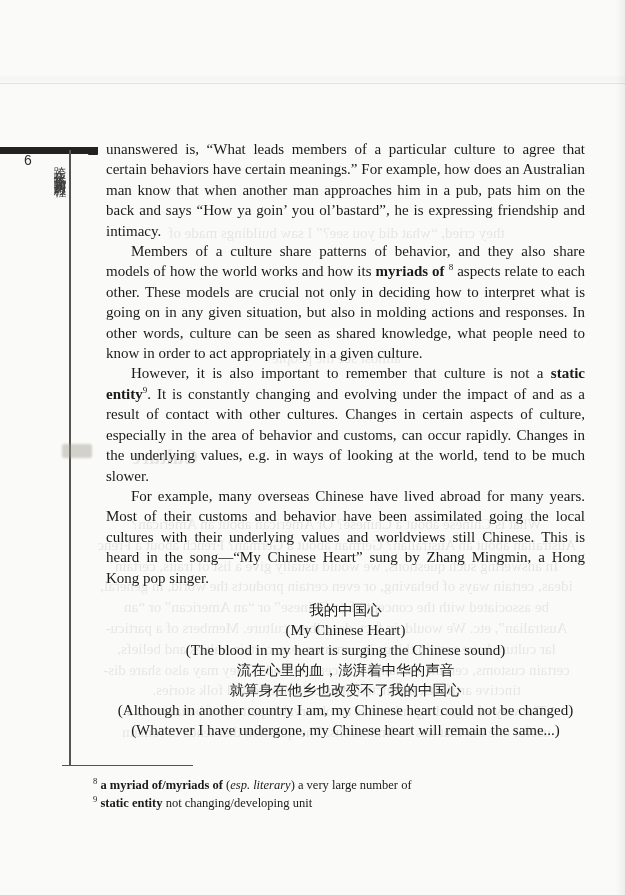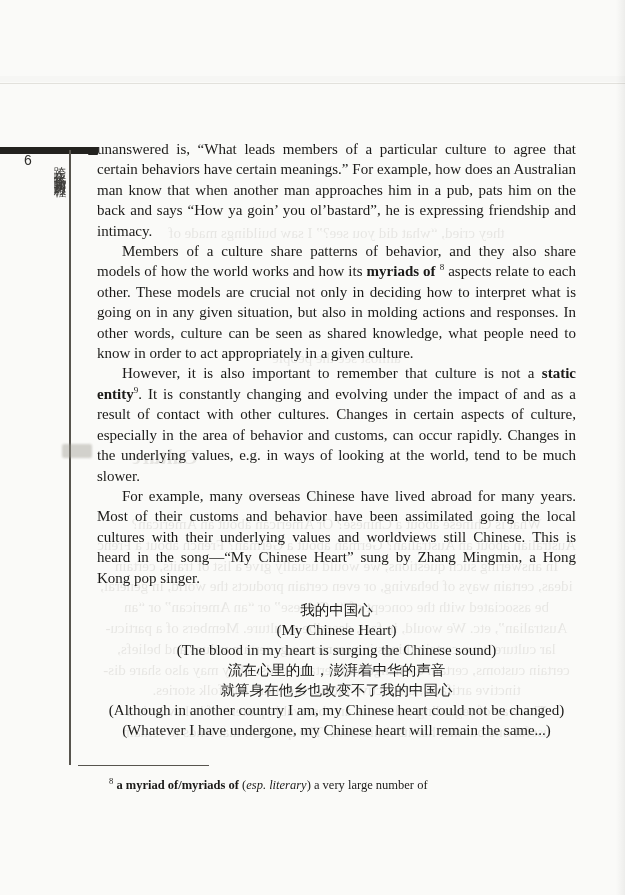--- a/index.html
+++ b/index.html
@@ -15,30 +15,30 @@
     background:linear-gradient(to right,rgba(0,0,0,0),rgba(0,0,0,.05));}
   .black-bar{position:absolute;left:0;top:147px;width:98px;height:7px;background:var(--bar,#23221f);}
   .ink-blotch{position:absolute;left:88px;top:149px;width:10px;height:6px;background:var(--bar,#23221f);border-radius:1px;}
   .page-number{position:absolute;left:24px;top:152px;font-family:"Liberation Sans","DejaVu Sans",sans-serif;
     font-size:14px;color:#2e2d2a;}
   .spine-title{position:absolute;left:51px;top:157px;writing-mode:vertical-rl;text-orientation:upright;
     font-size:12.5px;letter-spacing:2.5px;color:#3c3b38;}
   .margin-rule{position:absolute;left:69px;top:150px;width:1.5px;height:615px;background:var(--rule,#57544e);}
   .smudge-left{position:absolute;left:62px;top:444px;width:30px;height:14px;background:rgba(150,147,138,.4);
     border-radius:2px;filter:blur(1px);}
-  .content{position:absolute;left:97px;top:139px;width:479px;font-size:15px;line-height:20.4px;}
+  .content{position:absolute;left:106px;top:139px;width:479px;font-size:15px;line-height:20.4px;}
   .para{margin:0;text-align:justify;}
   .para.indent{text-indent:25px;}
   b{font-weight:bold;}
   sup{font-size:9px;line-height:0;vertical-align:super;}
   .lyrics{margin-top:12px;text-align:center;}
   .lyric{line-height:20px;}
   .lyric.zh{font-size:14.5px;}
   .lyric.en{font-size:15px;}
-  .footnotes{position:absolute;left:78px;top:765px;width:480px;}
+  .footnotes{position:absolute;left:62px;top:765px;width:480px;}
   .fn-rule{width:131px;height:1px;background:var(--rule,#57544e);}
   .fn-list{margin:10px 0 0 31px;font-size:12.5px;line-height:18px;}
   .footnote{margin:0;}
   .footnote sup{font-size:8.5px;}
   .bleed-layer{position:absolute;left:0;top:0;width:625px;height:895px;pointer-events:none;}
   .bleed{position:absolute;left:97px;width:479px;text-align:center;transform:scaleX(-1);
     color:var(--bleed,#6b655c);opacity:.13;font-size:15px;white-space:nowrap;overflow:hidden;
     filter:blur(.35px);}
 </style>
 </head>
@@ -90,16 +90,17 @@
         <div class="lyric zh">就算身在他乡也改变不了我的中国心</div>
         <div class="lyric en">(Although in another country I am, my Chinese heart could not be changed)</div>
         <div class="lyric en">(Whatever I have undergone, my Chinese heart will remain the same...)</div>
       </div>
   </div>
 
   <div class="footnotes">
     <div class="fn-rule"></div>
     <div class="fn-list">
         <p class="footnote"><sup>8</sup> <b>a myriad of/myriads of</b>  (<i>esp. literary</i>)  a very large number of</p>
+        <p class="footnote"><sup>9</sup> <b>static entity</b>  not changing/developing unit</p>
       </div>
   </div>
 
 </div>
 
 </body></html>

